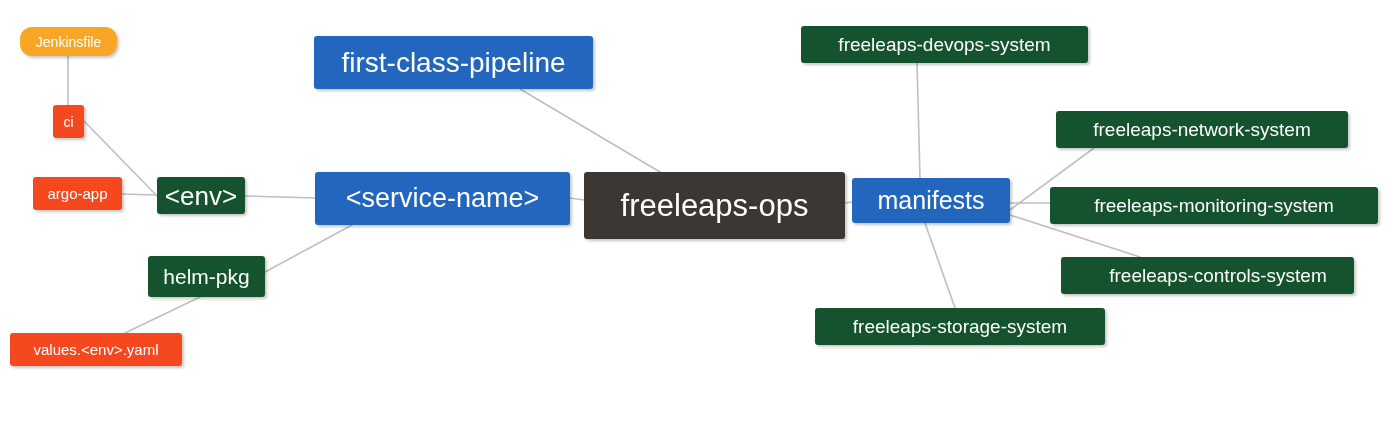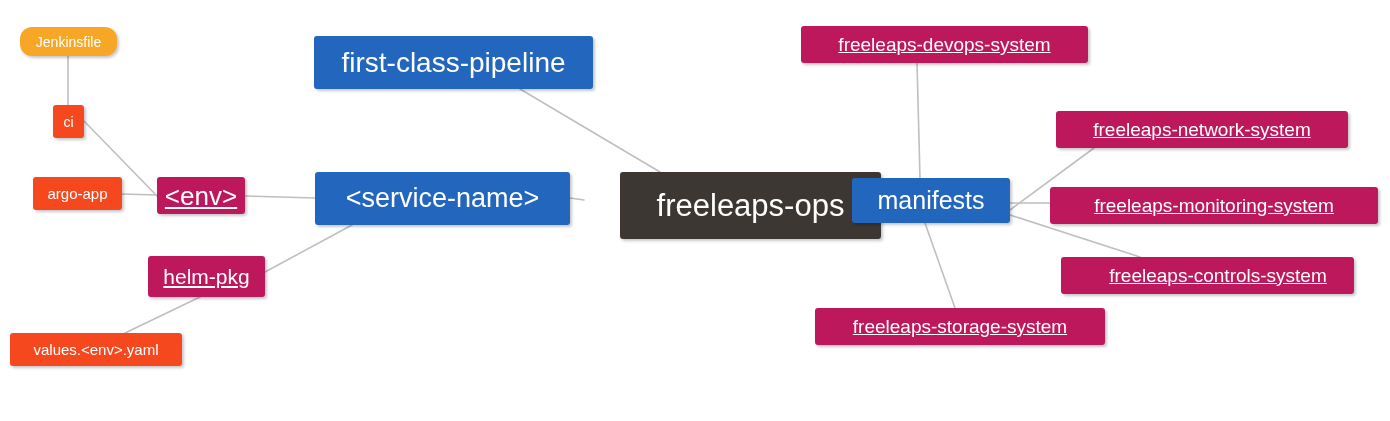--- a/index.html
+++ b/index.html
@@ -32,21 +32,21 @@
     border-radius:3px;
     white-space:nowrap;
     line-height:1;
     box-shadow:2px 2px 3px rgba(0,0,0,0.22);
     letter-spacing:0px;
     padding:0 10px;
     user-select:none;
   }
   .n-orange{background:#F7A725;border-radius:12px;}
   .n-red{background:#F5481F;}
-  .n-green{background:#be185d;text-decoration:underline;}
+  .n-green{background:#14532d;}
   .n-blue{background:#2266BE;}
   .n-dark{background:#3C3733;}
 </style>
 </head>
 <body>
 
 <div id="canvas">
   <svg id="edges" width="1390" height="421" viewBox="0 0 1390 421" aria-hidden="true">
       <line x1="68" y1="56" x2="68" y2="106" stroke="#BFBFBF" stroke-width="1.6" stroke-linecap="round"></line>
       <line x1="84" y1="121" x2="157" y2="196" stroke="#BFBFBF" stroke-width="1.6" stroke-linecap="round"></line>
@@ -65,21 +65,21 @@
     </svg>
   <div id="node-layer">
       <div class="node n-orange" style="left: 20px; top: 27px; width: 97px; height: 29px; font-size: 14px;">Jenkinsfile</div>
       <div class="node n-red" style="left: 53px; top: 105px; width: 31px; height: 33px; font-size: 14px;">ci</div>
       <div class="node n-red" style="left: 33px; top: 177px; width: 89px; height: 33px; font-size: 15px;">argo-app</div>
       <div class="node n-green" style="left: 157px; top: 177px; width: 88px; height: 37px; font-size: 26px;">&lt;env&gt;</div>
       <div class="node n-green" style="left: 148px; top: 256px; width: 117px; height: 41px; font-size: 21px;">helm-pkg</div>
       <div class="node n-red" style="left: 10px; top: 333px; width: 172px; height: 33px; font-size: 15px;">values.&lt;env&gt;.yaml</div>
       <div class="node n-blue" style="left: 314px; top: 36px; width: 279px; height: 53px; font-size: 28px;">first-class-pipeline</div>
       <div class="node n-blue" style="left: 315px; top: 172px; width: 255px; height: 53px; font-size: 27px;">&lt;service-name&gt;</div>
-      <div class="node n-dark" style="left: 584px; top: 172px; width: 261px; height: 67px; font-size: 31px; margin-left: 36px;">freeleaps-ops</div>
+      <div class="node n-dark" style="left: 584px; top: 172px; width: 261px; height: 67px; font-size: 31px;">freeleaps-ops</div>
       <div class="node n-blue" style="left: 852px; top: 178px; width: 158px; height: 45px; font-size: 25px;">manifests</div>
       <div class="node n-green" style="left: 801px; top: 26px; width: 287px; height: 37px; font-size: 19px;">freeleaps-devops-system</div>
       <div class="node n-green" style="left: 1056px; top: 111px; width: 292px; height: 37px; font-size: 19px;">freeleaps-network-system</div>
       <div class="node n-green" style="left: 1050px; top: 187px; width: 328px; height: 37px; font-size: 19px;">freeleaps-monitoring-system</div>
       <div class="node n-green" style="left: 1061px; top: 257px; width: 293px; height: 37px; font-size: 19px; padding-left: 31px;">freeleaps-controls-system</div>
       <div class="node n-green" style="left: 815px; top: 308px; width: 290px; height: 37px; font-size: 19px;">freeleaps-storage-system</div>
     </div>
 </div>
 
 </body></html>

